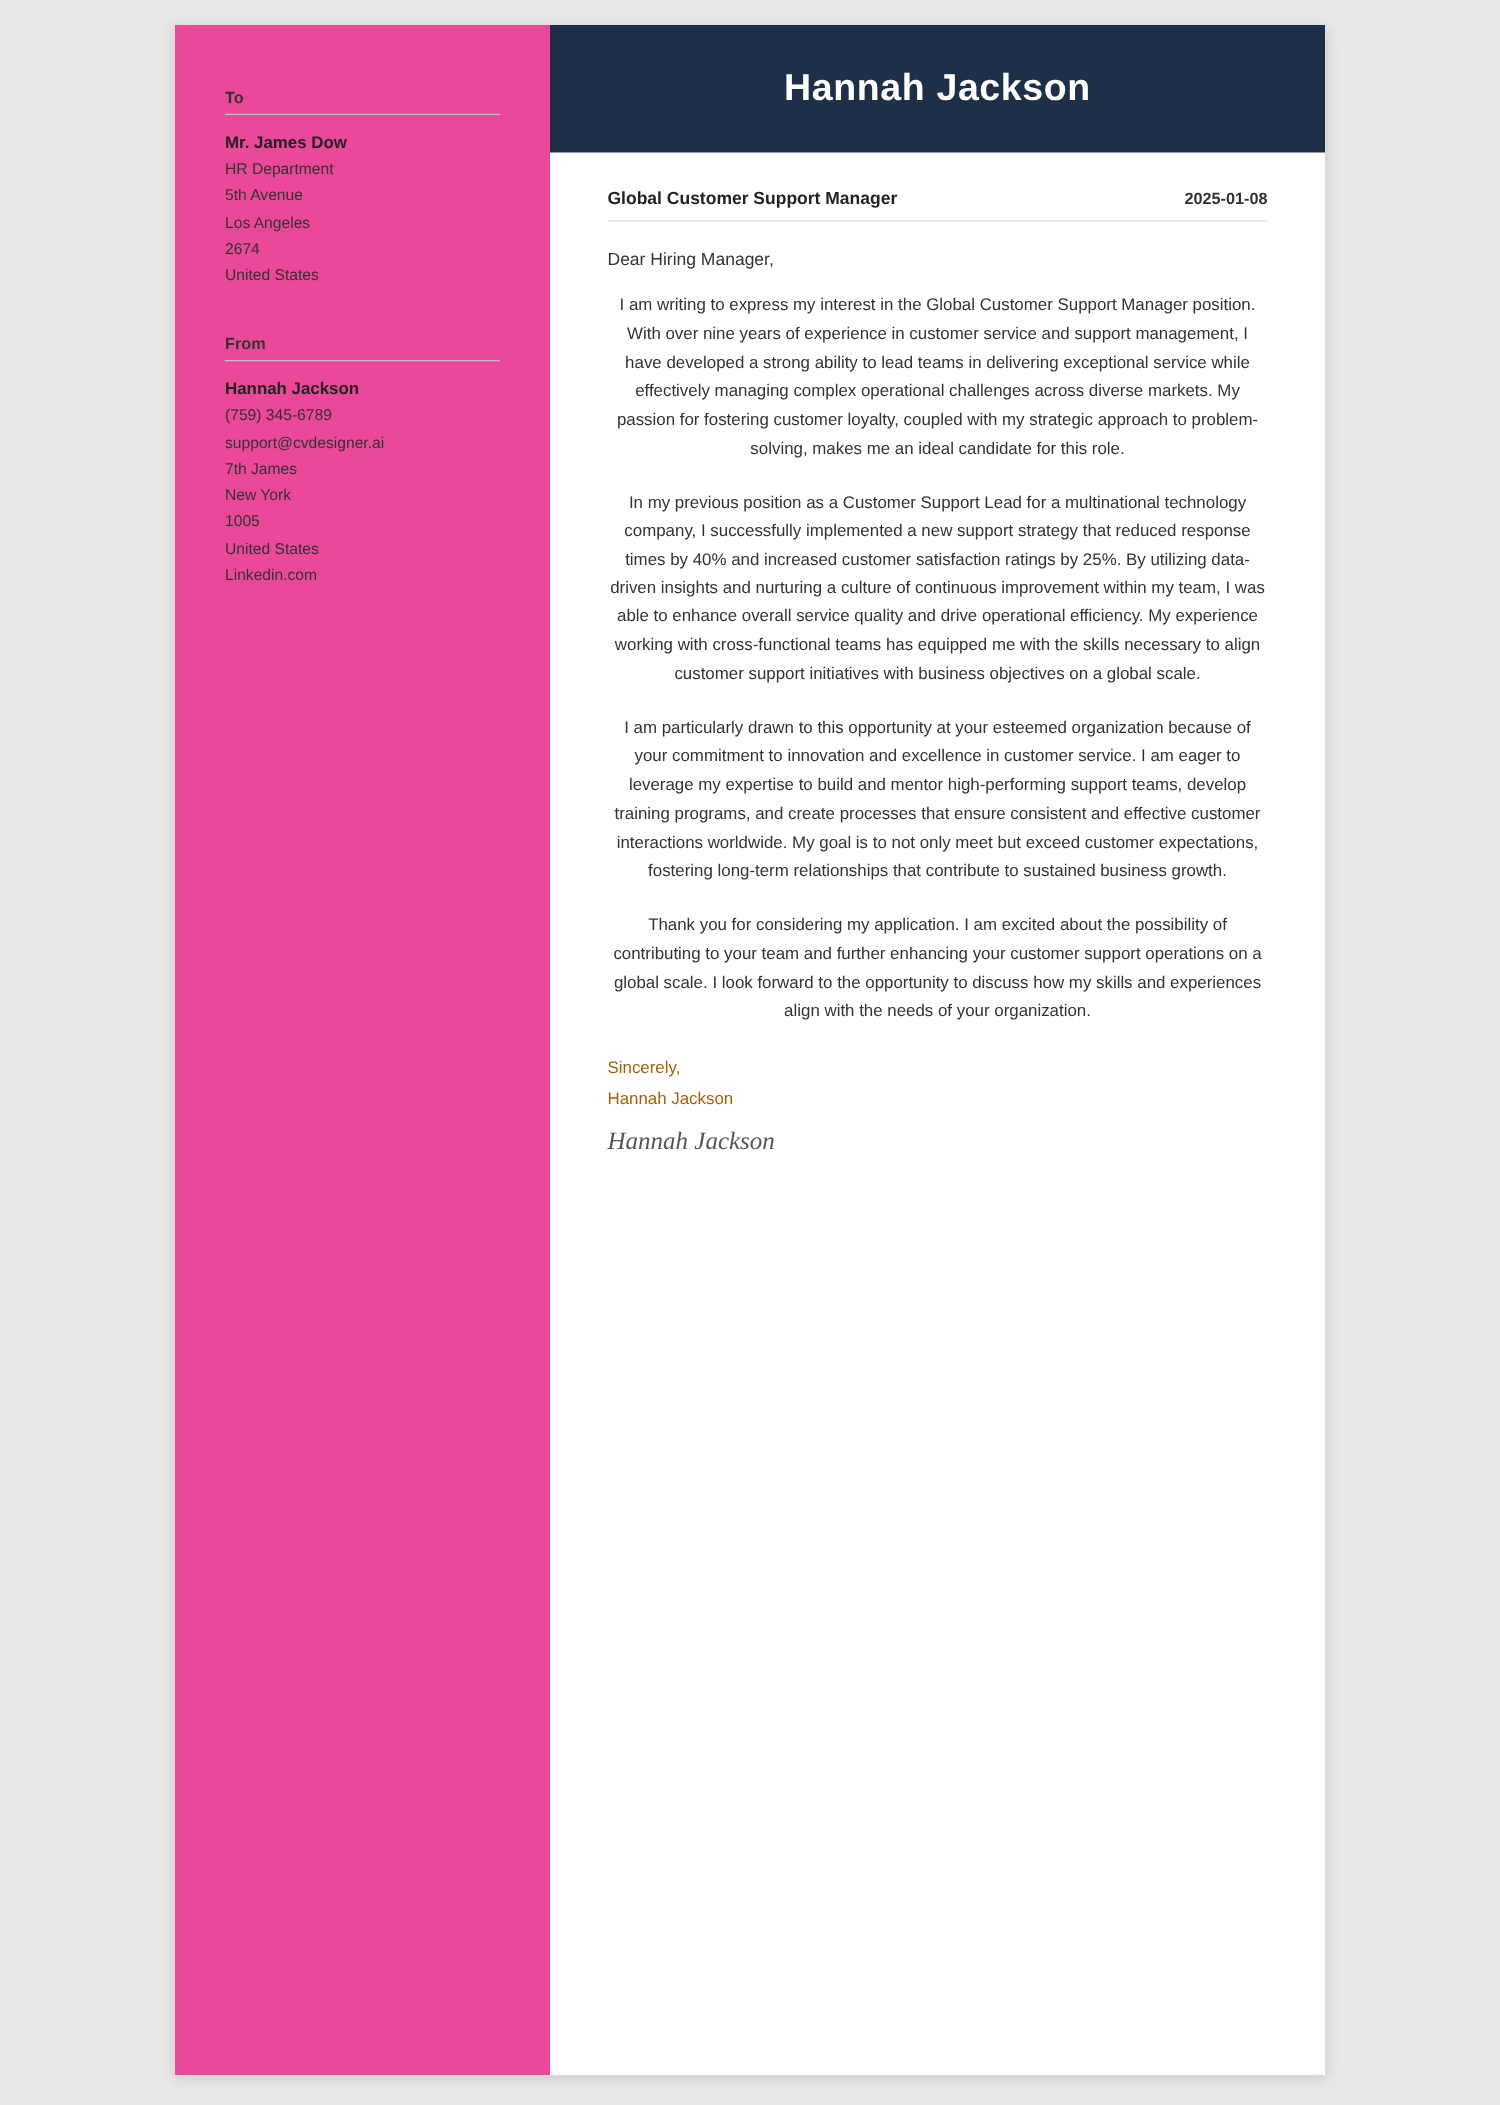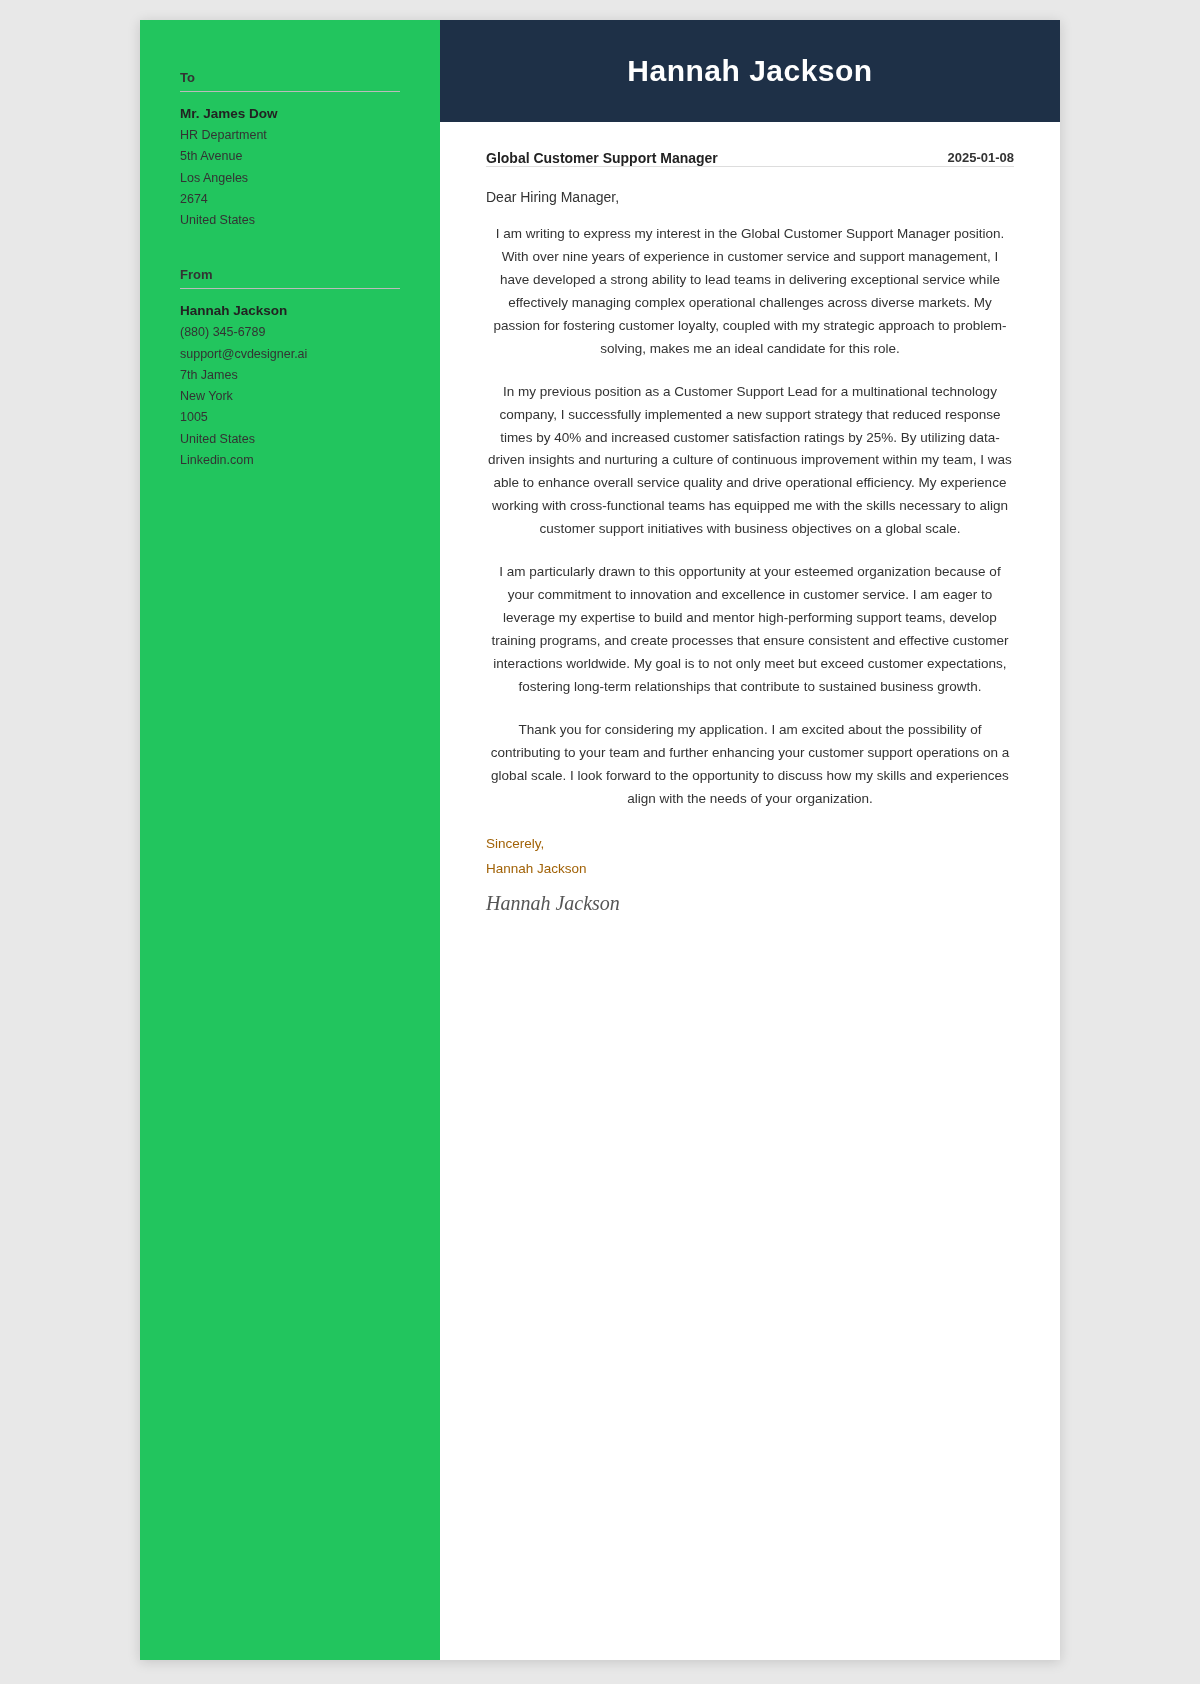--- a/index.html
+++ b/index.html
@@ -16,21 +16,21 @@
       width: 920px;
       background: #fff;
       display: flex;
       min-height: 1640px;
       box-shadow: 0 2px 12px rgba(0,0,0,0.15);
     }
     
     .sidebar {
       width: 300px;
       flex-shrink: 0;
-      background: #22c55e;
+      background: #ec4899;
       padding: 50px 40px 40px 40px;
     }
     .sidebar-section-label {
       font-size: 13px;
       font-weight: bold;
       color: #333;
       margin-bottom: 6px;
     }
     .sidebar-divider {
       border: none;
@@ -72,23 +72,24 @@
       font-weight: bold;
       letter-spacing: 0.5px;
     }
     .content-area {
       padding: 28px 46px 40px 46px;
       flex: 1;
     }
     .meta-row {
       display: flex;
       justify-content: space-between;
-      align-items: flex-start;
+      align-items: center;
       margin-bottom: 22px;
       border-bottom: 1px solid #ddd;
+      padding-bottom: 10px;
     }
     .job-title {
       font-size: 14px;
       font-weight: bold;
       color: #222;
     }
     .letter-date {
       font-size: 13px;
       color: #333;
       font-weight: bold;
@@ -136,21 +137,21 @@
         <span>2674</span><br>
         <span>United States</span>
       </div>
     </div>
 
     <div class="sidebar-from">
       <div class="sidebar-section-label">From</div>
       <hr class="sidebar-divider">
       <div class="sidebar-name">Hannah Jackson</div>
       <div class="sidebar-info">
-        <span>(880) 345-6789</span><br>
+        <span>(759) 345-6789</span><br>
         <span>support@cvdesigner.ai</span><br>
         <span>7th James</span><br>
         <span>New York</span><br>
         <span>1005</span><br>
         <span>United States</span><br>
         <span>Linkedin.com</span>
       </div>
     </div>
   </div>
 

